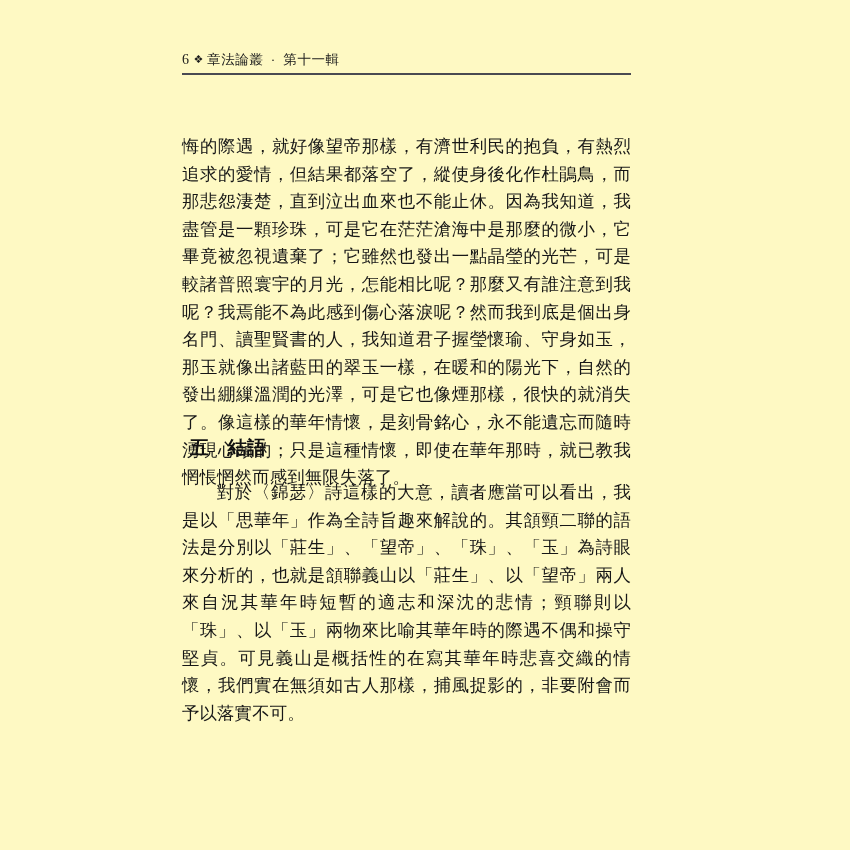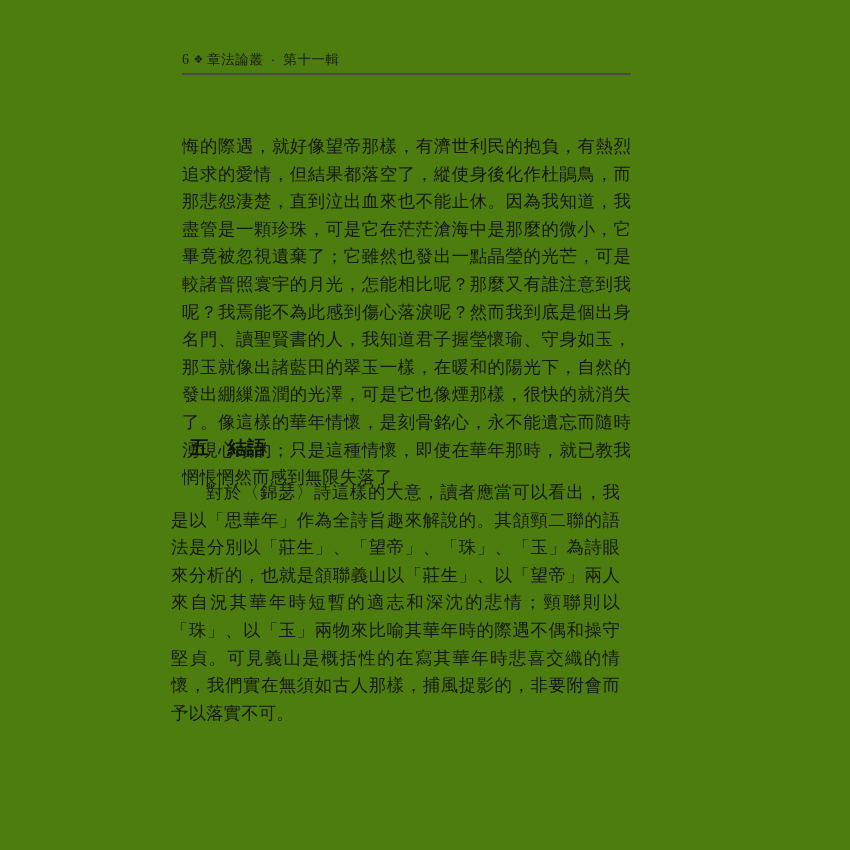--- a/index.html
+++ b/index.html
@@ -15,21 +15,21 @@
     overflow: hidden;
     font-family: "Liberation Serif", "DejaVu Serif", serif;
     color: #141414;
     -webkit-font-smoothing: antialiased;
   }
 
   .page {
     position: relative;
     width: 850px;
     height: 850px;
-    background: #4d7c0f;
+    background: #fef9c3;
   }
 
   
   .running-head {
     position: absolute;
     left: 182px;
     top: 50px;
     width: 449px;
   }
 
@@ -101,21 +101,21 @@
     letter-spacing: 0.5px;
     white-space: nowrap;
   }
 
   h2.section-heading .numeral {
     margin-right: 18px;
   }
 
   .textblock-lower {
     position: absolute;
-    left: 171px;
+    left: 182px;
     top: 479px;
     width: 449px;
   }
 </style>
 </head>
 <body>
 
 <div class="page">
 
   <div class="running-head">

